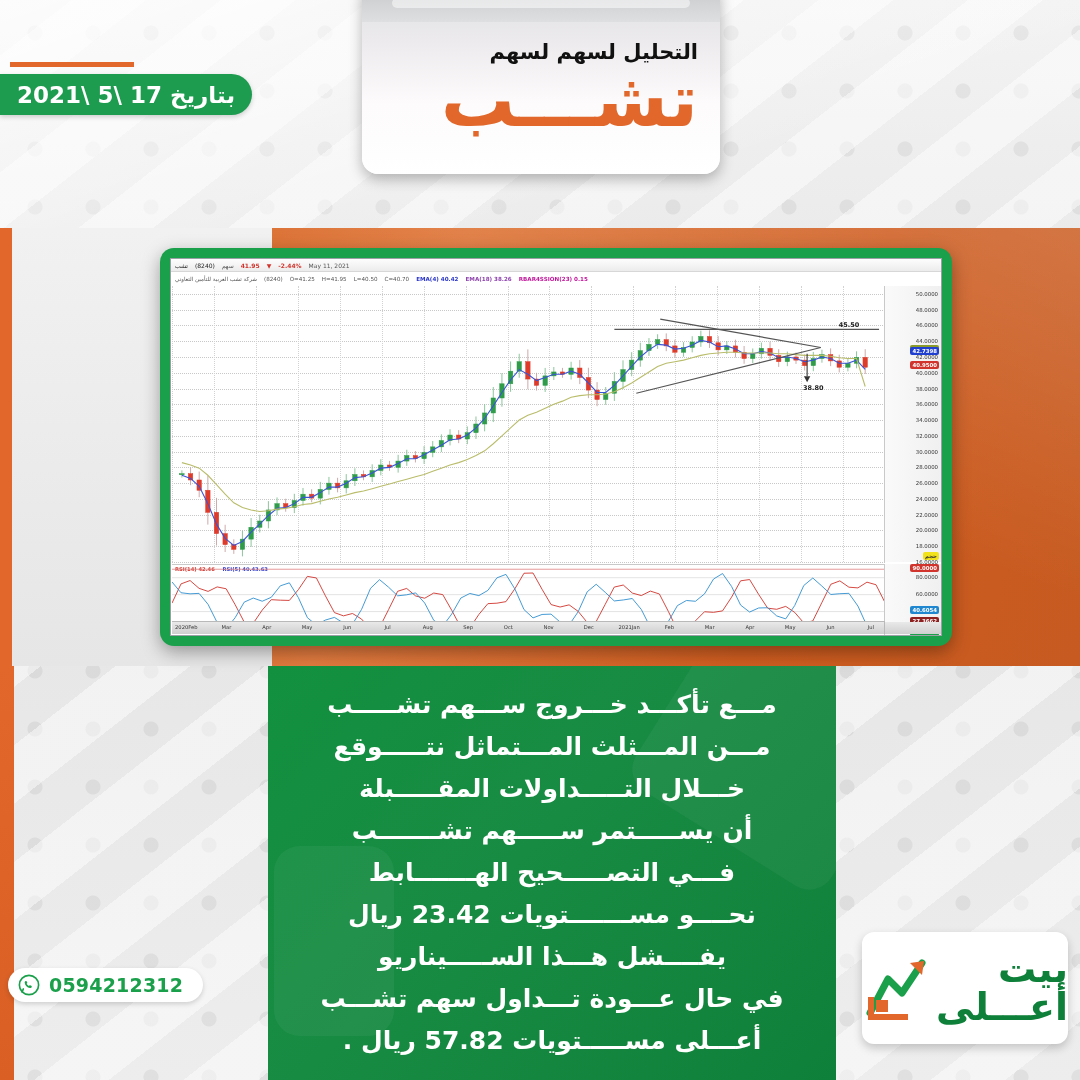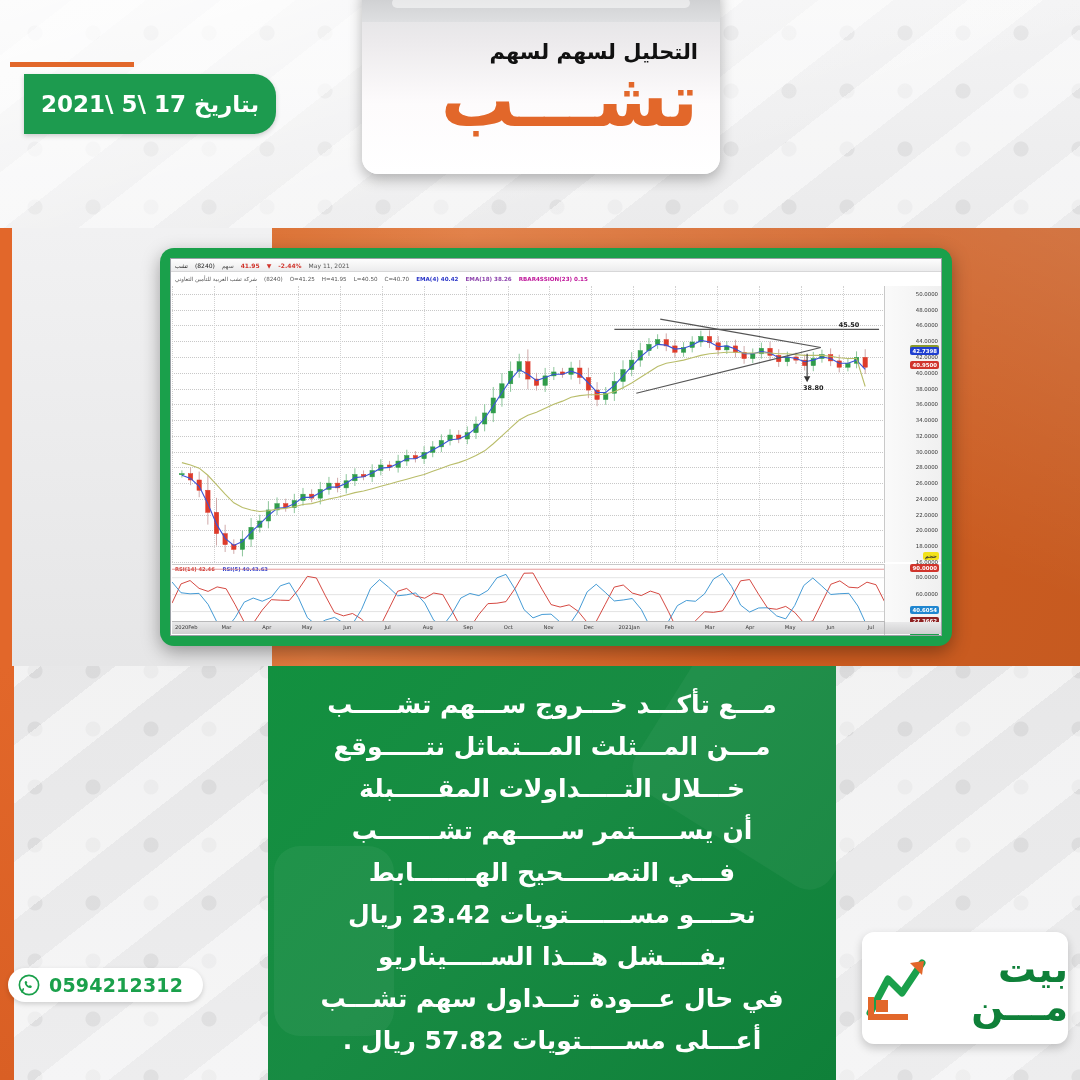--- a/index.html
+++ b/index.html
@@ -37,25 +37,25 @@
      background:linear-gradient(180deg,#c9cacc,#dedfe1);}
   .title-card .glow:after{content:"";position:absolute;left:30px;right:30px;top:10px;height:10px;
      border-radius:6px;background:rgba(255,255,255,.5);}
   .title-line1{position:absolute;left:0;right:22px;top:52px;text-align:right;
      font-size:21px;font-weight:bold;color:#111;letter-spacing:.2px;direction:rtl;}
   .title-line2{position:absolute;left:0;right:22px;top:74px;text-align:right;
      font-size:74px;font-weight:bold;color:#e2672a;direction:rtl;line-height:1.05;}
 
   
   .date-bar{position:absolute;left:10px;top:62px;width:124px;height:5px;background:#e2672a;}
-  .date-badge{position:absolute;left:0px;top:74px;width:252px;height:60px;
+  .date-badge{position:absolute;left:0px;top:74px;width:252px;height:41px;
      background:#1d9b4f;border-radius:0 22px 22px 0;
      display:flex;align-items:center;justify-content:center;
      color:#fff;font-size:23px;font-weight:bold;direction:rtl;
-     box-shadow:0 2px 5px rgba(0,0,0,.18);margin-left:24px;}
+     box-shadow:0 2px 5px rgba(0,0,0,.18);}
 
   
   .orange-band{position:absolute;left:0;top:228px;width:1080px;height:438px;
      background:linear-gradient(110deg,#d5611f 0%,#e07a3f 38%,#cf5d20 72%,#c65a20 100%);}
   .orange-band .shine{position:absolute;inset:0;opacity:.35;
      background:linear-gradient(200deg,rgba(255,255,255,.45) 0%,rgba(255,255,255,0) 45%);}
   .band-notch{position:absolute;left:0;top:228px;width:272px;height:438px;
      background:linear-gradient(180deg,#f1f1f2,#e6e6e7);}
 
   
@@ -501,16 +501,16 @@
 
 
   <div class="logo-card">
     <svg width="74" height="70" viewBox="0 0 74 70" style="flex:0 0 74px;">
       <path d="M8 60 L26 26 L40 40 L60 10" fill="none" stroke="#1aa04b" stroke-width="7" stroke-linejoin="round" stroke-linecap="round"></path>
       <path d="M48 10 L62 8 L60 22 Z" fill="#e2672a"></path>
       <rect x="14" y="47" width="12" height="12" fill="#e2672a"></rect>
       <rect x="6" y="61" width="40" height="6" fill="#e2672a"></rect>
       <rect x="6" y="44" width="6" height="23" fill="#e2672a"></rect>
     </svg>
-    <span class="logo-ar">بيت مـــن</span>
+    <span class="logo-ar">بيت أعـــلى</span>
   </div>
 
 </div>
 
 </body></html>

